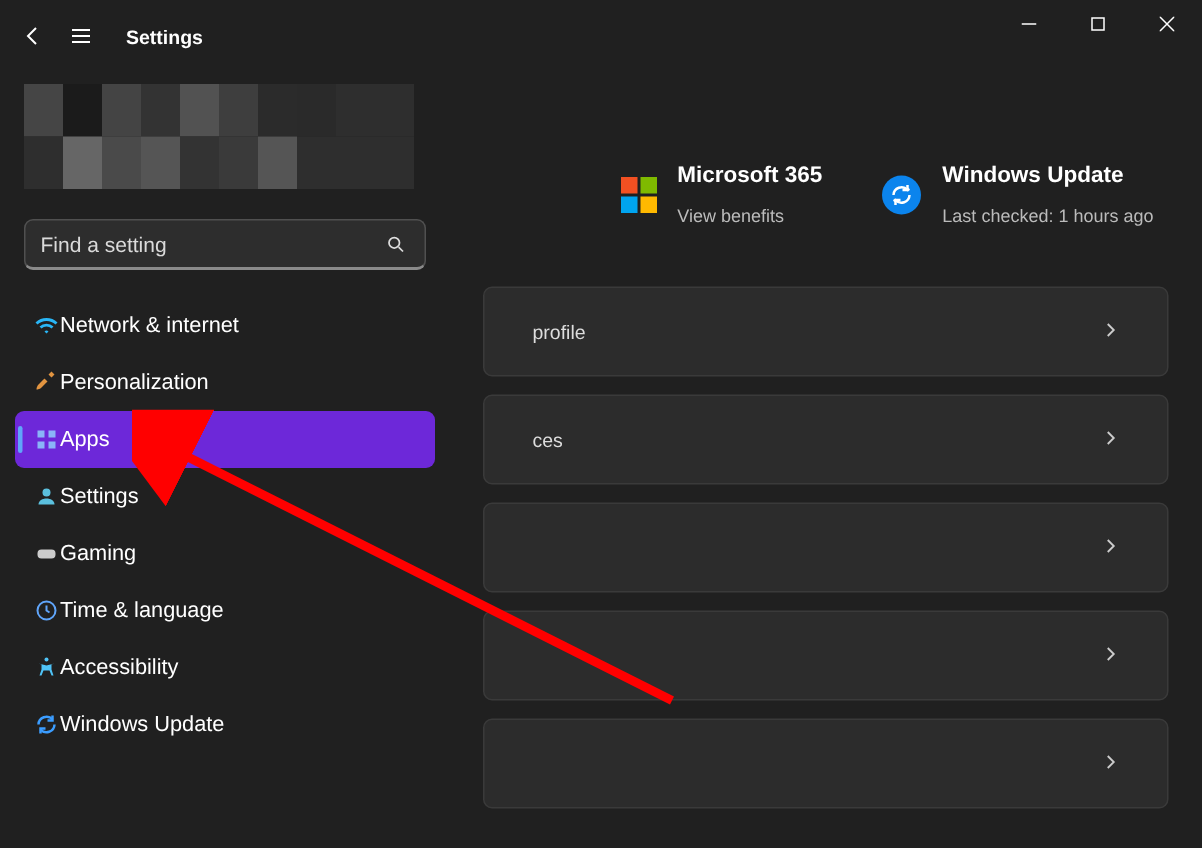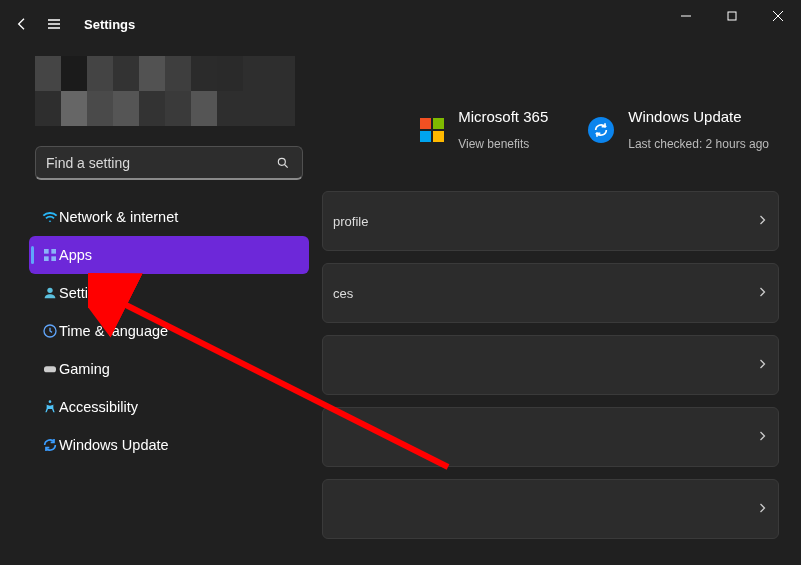--- a/index.html
+++ b/index.html
@@ -2,21 +2,21 @@
 <html><head>
 <meta charset="utf-8">
 <style>
   * { box-sizing: border-box; margin: 0; padding: 0; font-family: "Segoe UI", sans-serif; }
   body { width: 801px; height: 565px; background: #202020; color: #fff; overflow: hidden; position: relative; }
   .topbar { position: absolute; top: 0; left: 0; right: 0; height: 48px; display: flex; align-items: center; padding: 0 12px; }
   .topbar .left { display: flex; align-items: center; gap: 12px; }
   .topbar .title { font-size: 13px; margin-left: 8px; font-weight: 600; }
   .winctrls { position: absolute; top: 0; right: 0; display: flex; }
   .winbtn { width: 46px; height: 32px; display: flex; align-items: center; justify-content: center; color: #fff; }
-  .sidebar { position: absolute; top: 48px; left: 0; width: 300px; margin-left: 19px; }
+  .sidebar { position: absolute; top: 48px; left: 0; width: 300px; }
   .avatar-block { padding: 8px 16px; }
   .avatar-block .pixels { width: 260px; height: 70px; display: grid; grid-template-columns: repeat(10,1fr); grid-template-rows: repeat(2,1fr); }
   .pixels div { background: #2e2e2e; }
   .pixels div:nth-child(1){background:#454545;} .pixels div:nth-child(2){background:#1b1b1b;}
   .pixels div:nth-child(3){background:#444;} .pixels div:nth-child(4){background:#333;}
   .pixels div:nth-child(5){background:#525252;} .pixels div:nth-child(6){background:#3e3e3e;}
   .pixels div:nth-child(7){background:#2b2b2b;} .pixels div:nth-child(8){background:#2a2a2a;}
   .pixels div:nth-child(12){background:#666;} .pixels div:nth-child(13){background:#4a4a4a;}
   .pixels div:nth-child(14){background:#555;} .pixels div:nth-child(15){background:#333;}
   .pixels div:nth-child(16){background:#3a3a3a;} .pixels div:nth-child(17){background:#555;}
@@ -24,28 +24,28 @@
   .search { width: 100%; height: 34px; background: #2d2d2d; border: 1px solid #505050; border-radius: 6px; border-bottom: 2px solid #8a8a8a; display: flex; align-items: center; padding: 0 10px; color: #ccc; font-size: 14px; }
   .search span:first-child { flex: 1; color: #dadada; }
   .navlist { padding: 4px 10px; }
   .navitem { display: flex; align-items: center; height: 38px; padding: 0 12px; border-radius: 6px; font-size: 14.5px; color: #fff; cursor: pointer; }
   .navitem.selected { background: #6d28d9; position: relative; }
   .navitem.selected::before { content:""; position:absolute; left:2px; top:10px; bottom:10px; width:3px; background:#60a5fa; border-radius:2px; }
   .icon { width: 18px; height: 18px; display: flex; align-items: center; justify-content: center; }
   .main { position: absolute; left: 300px; top: 48px; right: 0; bottom: 0; padding: 60px 22px 0; }
   .tiles { display: flex; gap: 40px; justify-content: flex-end; margin-bottom: 40px; padding-right: 10px; }
   .tile { display: flex; align-items: center; gap: 14px; }
-  .tile .ttxt .t1 { font-weight: 400; font-size: 15px; }
+  .tile .ttxt .t1 { font-weight: 700; font-size: 15px; }
   .tile .ttxt .t2 { font-size: 12px; color: #bbb; margin-top: 12px; }
   .mslogo { width: 24px; height: 24px; display: grid; grid-template: 1fr 1fr / 1fr 1fr; gap:2px; }
   .mslogo div:nth-child(1){background:#f25022;} .mslogo div:nth-child(2){background:#7fba00;}
   .mslogo div:nth-child(3){background:#00a4ef;} .mslogo div:nth-child(4){background:#ffb900;}
   .wuicon { width: 26px; height: 26px; background: #0b84ed; border-radius: 50%; display:flex; align-items:center; justify-content:center; color:#fff; font-weight:bold; }
   .cards { display: flex; flex-direction: column; gap: 12px; }
-  .card { height: 60px; background: #2c2c2c; border: 1px solid #3a3a3a; border-radius: 6px; display: flex; align-items: center; justify-content: space-between; padding: 0 10px; font-size: 13px; color: #ddd; gap: 44px; }
+  .card { height: 60px; background: #2c2c2c; border: 1px solid #3a3a3a; border-radius: 6px; display: flex; align-items: center; justify-content: space-between; padding: 0 32px; font-size: 13px; color: #ddd; gap: 44px; }
   .chev { color: #aaa; }
   .arrow { position: absolute; pointer-events: none; z-index: 100; }
   .backbtn { width:20px; height:20px; display:flex; align-items:center; justify-content:center; }
   .hambtn { width:20px; height:20px; display:flex; align-items:center; justify-content:center; }
 </style>
 </head>
 <body>
 
 <div class="topbar">
   <div class="left">
@@ -119,20 +119,28 @@
   </div>
   <div class="navlist" id="navlist">
       <div class="navitem">
         <span class="icon">
           <svg width="16" height="16" viewBox="0 0 24 24" fill="#29b6f6">
             <path d="M12 20l-2-2a3 3 0 0 1 4 0zM5 13a10 10 0 0 1 14 0l-2 2a7 7 0 0 0-10 0zM1 9a16 16 0 0 1 22 0l-2 2a13 13 0 0 0-18 0z"></path>
           </svg>
         </span>
         <span>Network &amp; internet</span>
       </div>
+      <div class="navitem">
+        <span class="icon">
+          <svg width="16" height="16" viewBox="0 0 24 24" fill="#e29440">
+            <path d="M7 17c-2 2-5 2-5 2s0-3 2-5 6-6 6-6l3 3s-4 4-6 6zm7-13l3 3 3-3-3-3z"></path>
+          </svg>
+        </span>
+        <span>Personalization</span>
+      </div>
       <div class="navitem selected">
         <span class="icon">
           <svg width="16" height="16" viewBox="0 0 24 24" fill="#8ab4f8">
             <rect x="3" y="3" width="7" height="7"></rect>
             <rect x="14" y="3" width="7" height="7"></rect>
             <rect x="3" y="14" width="7" height="7"></rect>
             <rect x="14" y="14" width="7" height="7"></rect>
           </svg>
         </span>
         <span>Apps</span>
@@ -141,34 +149,34 @@
         <span class="icon">
           <svg width="16" height="16" viewBox="0 0 24 24" fill="#5bc0de">
             <circle cx="12" cy="8" r="4"></circle>
             <path d="M4 20c0-4 4-6 8-6s8 2 8 6z"></path>
           </svg>
         </span>
         <span>Settings</span>
       </div>
       <div class="navitem">
         <span class="icon">
+          <svg width="16" height="16" viewBox="0 0 24 24" fill="#ccc">
+            <rect x="3" y="8" width="18" height="9" rx="4"></rect>
+          </svg>
+        </span>
+        <span>Gaming</span>
+      </div>
+      <div class="navitem">
+        <span class="icon">
           <svg width="16" height="16" viewBox="0 0 24 24" fill="#60a5fa">
             <circle cx="12" cy="12" r="9" fill="none" stroke="#60a5fa" stroke-width="2"></circle>
             <path d="M12 7v5l3 2" stroke="#60a5fa" stroke-width="2" fill="none"></path>
           </svg>
         </span>
         <span>Time &amp; language</span>
-      </div>
-      <div class="navitem">
-        <span class="icon">
-          <svg width="16" height="16" viewBox="0 0 24 24" fill="#ccc">
-            <rect x="3" y="8" width="18" height="9" rx="4"></rect>
-          </svg>
-        </span>
-        <span>Gaming</span>
       </div>
       <div class="navitem">
         <span class="icon">
           <svg width="16" height="16" viewBox="0 0 24 24" fill="#4fc3f7">
             <circle cx="12" cy="4" r="2"></circle>
             <path d="M4 8l8 2 8-2-3 1v5l2 6h-2l-2-5h-6l-2 5H5l2-6V9z"></path>
           </svg>
         </span>
         <span>Accessibility</span>
       </div>
@@ -200,21 +208,21 @@
     </div>
     <div class="tile">
       <div class="wuicon">
         <svg width="16" height="16" viewBox="0 0 24 24" fill="none" stroke="#fff" stroke-width="2.5">
             <path d="M4 12a8 8 0 0 1 14-5l2-1M20 12a8 8 0 0 1-14 5l-2 1"></path>
             <path d="M18 2v5h-5M6 22v-5h5"></path>
           </svg>
       </div>
       <div class="ttxt">
         <div class="t1">Windows Update</div>
-        <div class="t2">Last checked: 2 hours ago</div>
+        <div class="t2">Last checked: 1 hours ago</div>
       </div>
     </div>
   </div>
   <div class="cards" id="cards">
       <div class="card">
         <span>profile</span>
         <span class="chev"><svg width="12" height="12" viewBox="0 0 24 24" fill="none" stroke="#ccc" stroke-width="2.5">
             <path d="M9 4l8 8-8 8"></path>
           </svg></span>
       </div>

